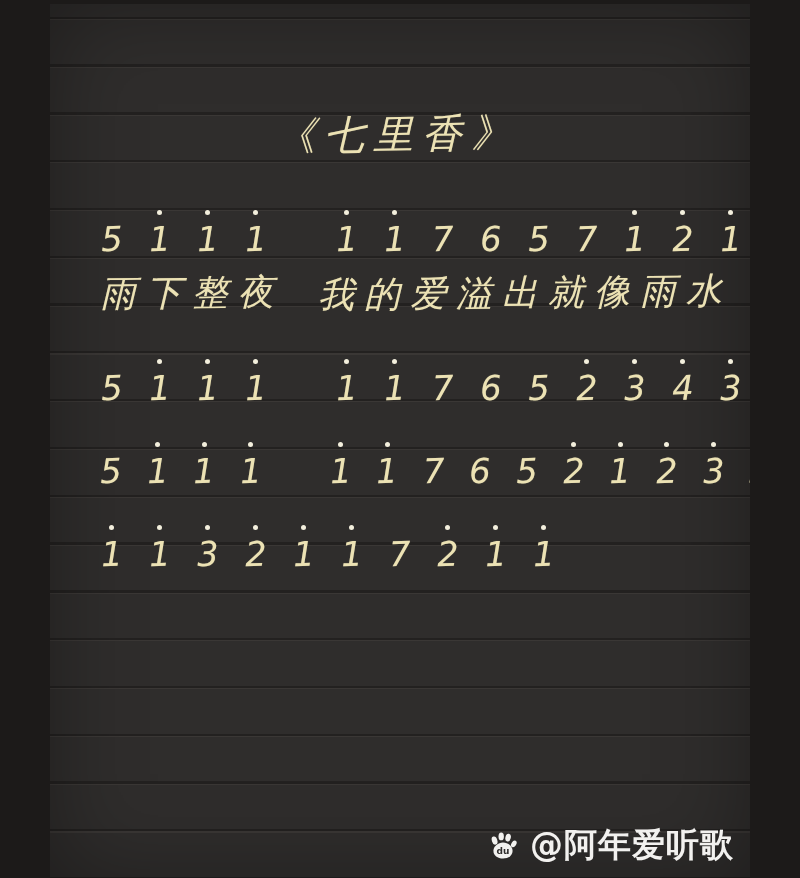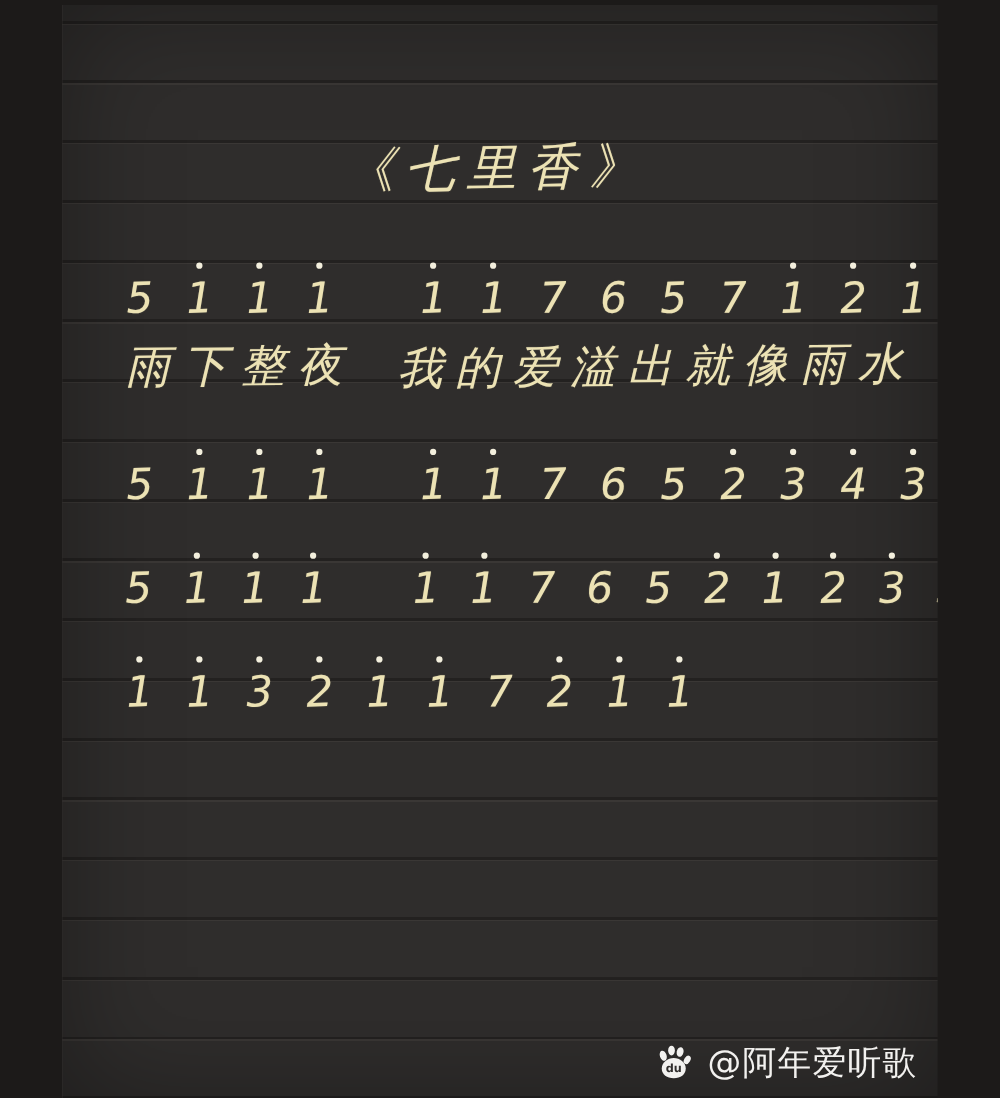--- a/index.html
+++ b/index.html
@@ -80,22 +80,22 @@
   .watermark{
     position:absolute;
     right:16px;bottom:14px;
     display:flex;
     align-items:center;
     gap:12px;
     color:#f2f1ef;
   }
   .watermark .paw{width:30px;height:30px;display:block;}
   .watermark .wm-label{
-    font-size:27px;
-    font-weight:400;
+    font-size:33px;
+    font-weight:700;
     letter-spacing:1px;
     white-space:nowrap;
   }
 </style>
 </head>
 <body>
 
 <div class="page">
   <div class="title">《七里香》</div>
 

